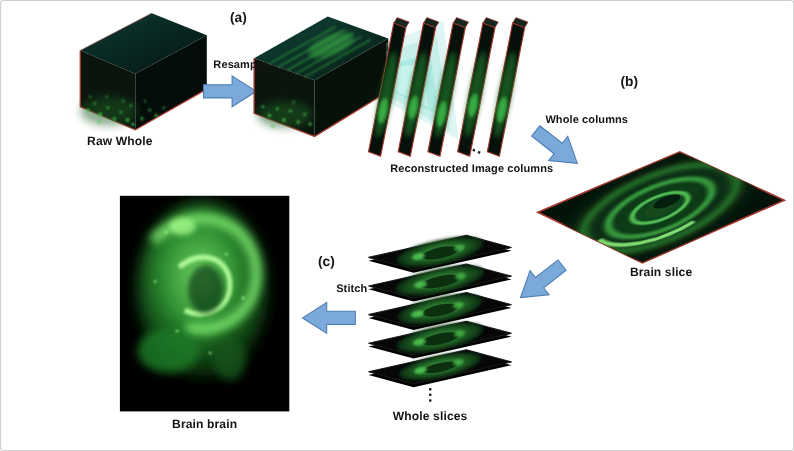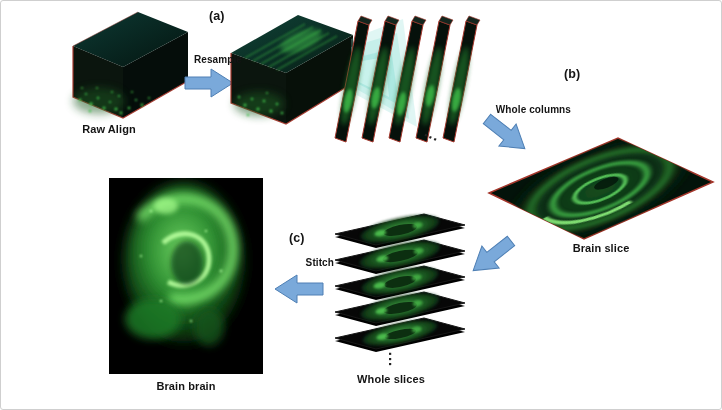--- a/index.html
+++ b/index.html
@@ -291,23 +291,24 @@
           <circle cx="220" cy="270" r="1.4"></circle>
             <circle cx="160" cy="300" r="1.3"></circle>
           <circle cx="190" cy="320" r="1.2"></circle>
             <circle cx="140" cy="255" r="1.2"></circle>
         </g>
       </g>
     </g>
   </svg>
 
   <div class="lbl panel" style="left:208px; top:8px;">(a)</div>
-  <div class="lbl" style="left:64px; top:122px; width:88px;">Raw Align</div>
+  <div class="lbl" style="left:64px; top:122px; width:88px;">Raw Whole</div>
   <div class="lbl small" style="left:183px; top:53px; width:58px;">Resample</div>
   <div class="ellipsis" style="left:424px; top:124px; transform:rotate(25deg);">...</div>
+  <div class="lbl small" style="left:322px; top:147px; width:180px;">Reconstructed Image columns</div>
   <div class="lbl panel" style="left:563px; top:66px;">(b)</div>
   <div class="lbl small" style="left:490px; top:103px; width:80px;">Whole columns</div>
   <div class="lbl" style="left:556px; top:241px; width:88px;">Brain slice</div>
   <div class="lbl panel" style="left:288px; top:230px;">(c)</div>
   <div class="lbl small" style="left:283px; top:256px; width:50px;">Stitch</div>
   <div class="ellipsis" style="left:386px; top:350px; transform:rotate(90deg); transform-origin:center;">...</div>
   <div class="lbl" style="left:344px; top:372px; width:92px;">Whole slices</div>
   <div class="lbl" style="left:137px; top:379px; width:96px;">Brain brain</div>
 </div>
 

